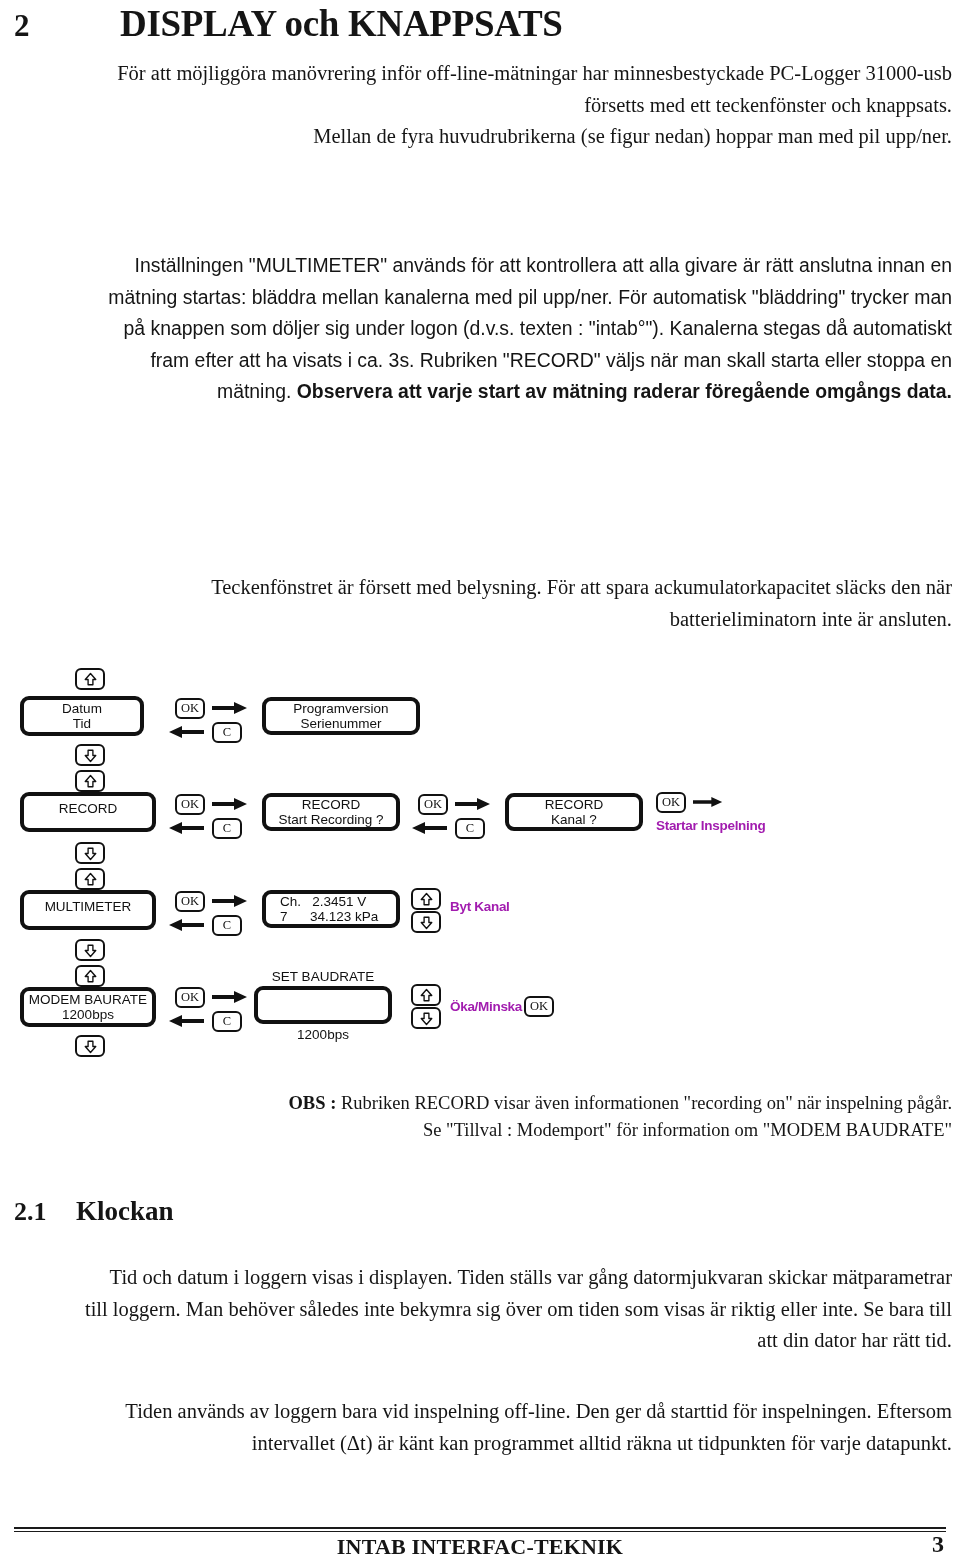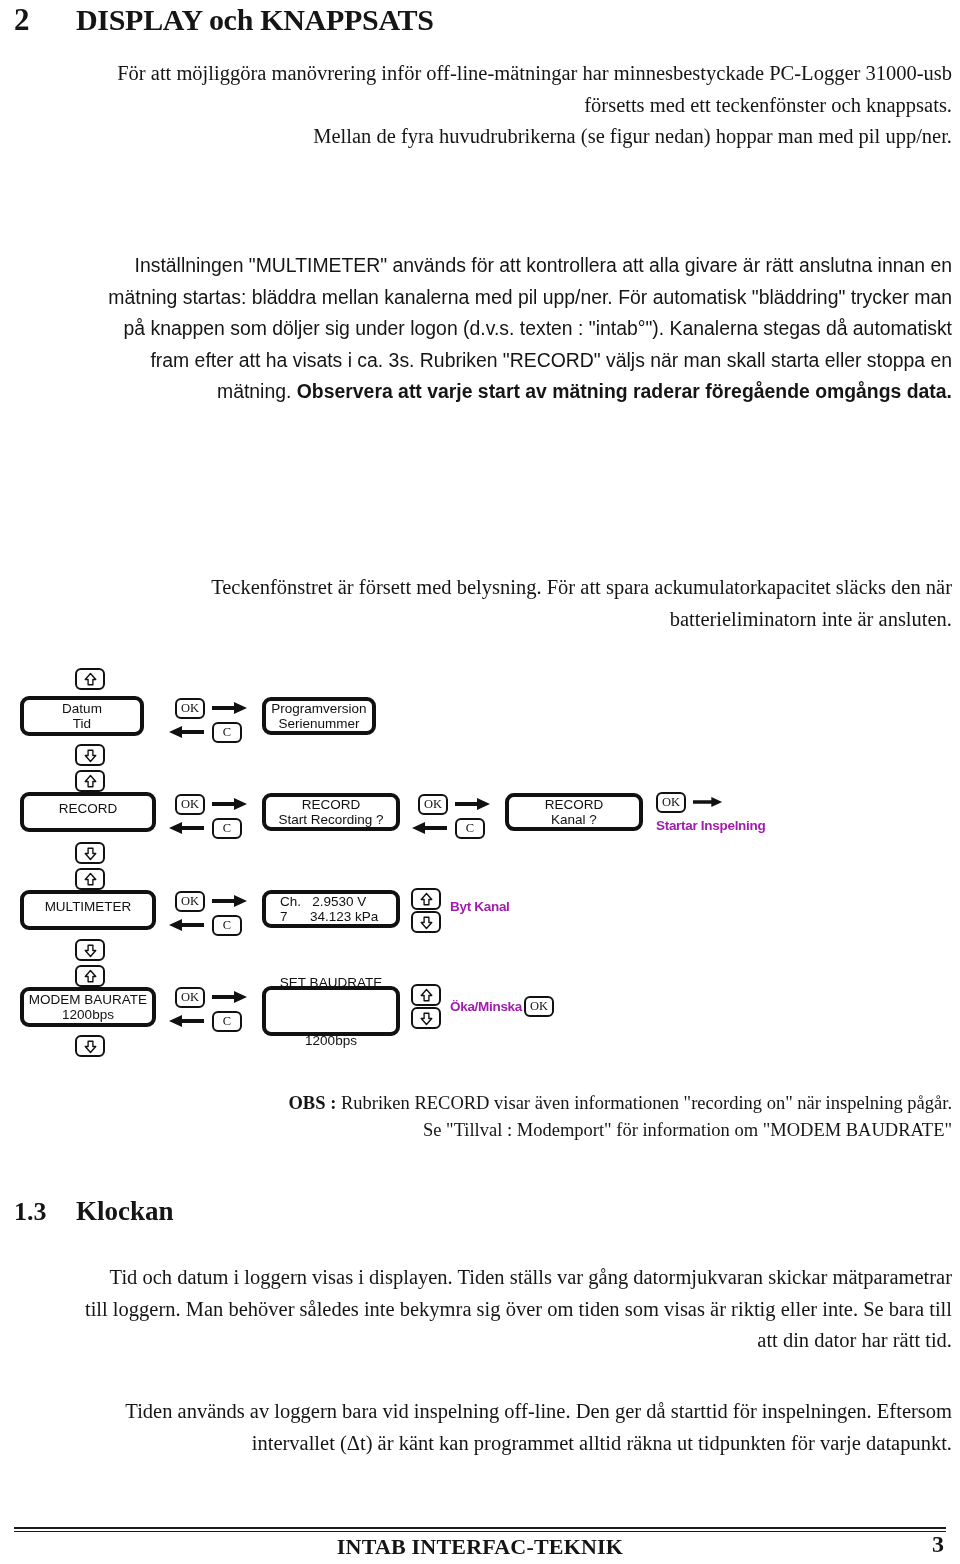--- a/index.html
+++ b/index.html
@@ -26,23 +26,24 @@
     align-items: baseline;
   }
   .h1-num {
     font-size: 31px;
     font-weight: bold;
     width: 62px;
     flex: none;
     letter-spacing: -0.2px;
   }
   .h1-text {
-    font-size: 30px;
+    font-size: 37px;
     font-weight: bold;
     letter-spacing: -0.3px;
+    margin-left: 44px;
   }
 
   
   .para {
     position: absolute;
     left: 84px;
     width: 868px;
     font-size: 20.5px;
     line-height: 31.5px;
     text-align: right;
@@ -219,21 +220,21 @@
   </div>
   <div class="key" style="left:212px; top:62px; width:30px; height:21px;">
     <span>C</span>
   </div>
   <div class="arrow" style="left:168px; top:65px;">
     <svg width="36" height="14" viewBox="0 0 36 14">
         <path d="M36 5 L14 5 L14 1 L1 7 L14 13 L14 9 L36 9 Z" fill="#111"></path>
       </svg>
   </div>
 
-  <div class="lcd" style="left:262px; top:37px; width:114px; height:38px;justify-content:space-between;">
+  <div class="lcd" style="left:262px; top:37px; width:158px; height:38px;justify-content:space-between;">
     <span class="lcd-line">Programversion</span>
     <span class="lcd-line">Serienummer</span>
   </div>
 
   <div class="key" style="left:75px; top:84px; width:30px; height:22px;">
     <svg width="15" height="15" viewBox="0 0 20 20" aria-hidden="true">
       <path d="M10 18 L3 10 L6.8 10 L6.8 3 L13.2 3 L13.2 10 L17 10 Z" fill="#fff" stroke="#111" stroke-width="1.8" stroke-linejoin="round"></path>
     </svg>
   </div>
 
@@ -328,21 +329,21 @@
   <div class="key" style="left:212px; top:255px; width:30px; height:21px;">
     <span>C</span>
   </div>
   <div class="arrow" style="left:168px; top:258px;">
     <svg width="36" height="14" viewBox="0 0 36 14">
         <path d="M36 5 L14 5 L14 1 L1 7 L14 13 L14 9 L36 9 Z" fill="#111"></path>
       </svg>
   </div>
 
   <div class="lcd" style="left:262px; top:230px; width:138px; height:38px; align-items:flex-start; padding-left:14px;">
-    <span class="lcd-line">Ch.   2.9530 V</span>
+    <span class="lcd-line">Ch.   2.3451 V</span>
     <span class="lcd-line">7      34.123 kPa</span>
   </div>
 
   <div class="key" style="left:411px; top:228px; width:30px; height:22px;">
     <svg width="15" height="15" viewBox="0 0 20 20" aria-hidden="true">
       <path d="M10 2 L17 10 L13.2 10 L13.2 17 L6.8 17 L6.8 10 L3 10 Z" fill="#fff" stroke="#111" stroke-width="1.8" stroke-linejoin="round"></path>
     </svg>
   </div>
   <div class="key" style="left:411px; top:251px; width:30px; height:22px;">
     <svg width="15" height="15" viewBox="0 0 20 20" aria-hidden="true">
@@ -378,21 +379,21 @@
   </div>
   <div class="key" style="left:212px; top:351px; width:30px; height:21px;">
     <span>C</span>
   </div>
   <div class="arrow" style="left:168px; top:354px;">
     <svg width="36" height="14" viewBox="0 0 36 14">
         <path d="M36 5 L14 5 L14 1 L1 7 L14 13 L14 9 L36 9 Z" fill="#111"></path>
       </svg>
   </div>
 
-  <div class="lcd" style="left:262px; top:326px; width:138px; height:50px;gap:43px;">
+  <div class="lcd" style="left:254px; top:326px; width:138px; height:38px;gap:43px;">
     <span class="lcd-line">SET BAUDRATE</span>
     <span class="lcd-line">1200bps</span>
   </div>
 
   <div class="key" style="left:411px; top:324px; width:30px; height:22px;">
     <svg width="15" height="15" viewBox="0 0 20 20" aria-hidden="true">
       <path d="M10 2 L17 10 L13.2 10 L13.2 17 L6.8 17 L6.8 10 L3 10 Z" fill="#fff" stroke="#111" stroke-width="1.8" stroke-linejoin="round"></path>
     </svg>
   </div>
   <div class="key" style="left:411px; top:347px; width:30px; height:22px;">
@@ -411,21 +412,21 @@
     </svg>
   </div>
 </div>
 
 <div class="para p-obs">
   <b>OBS :</b><span> Rubriken RECORD visar även informationen "recording on" när inspelning pågår.</span><br>
   <span>Se "Tillval : Modemport" för information om "MODEM BAUDRATE"</span>
 </div>
 
 <div class="h2-row">
-  <span class="h2-num">1.3</span>
+  <span class="h2-num">2.1</span>
   <span class="h2-text">Klockan</span>
 </div>
 
 <div class="para p-klock">Tid och datum i loggern visas i displayen. Tiden ställs var gång datormjukvaran skickar mätparametrar till loggern. Man behöver således inte bekymra sig över om tiden som visas är riktig eller inte. Se bara till att din dator har rätt tid.</div>
 <div class="para p-tiden">Tiden används av loggern bara vid inspelning off-line. Den ger då starttid för inspelningen. Eftersom intervallet (Δt) är känt kan programmet alltid räkna ut tidpunkten för varje datapunkt.</div>
 
 <div class="footer-rule"></div>
 <div class="footer-title">INTAB INTERFAC-TEKNIK</div>
 <div class="footer-page">3</div>
 

